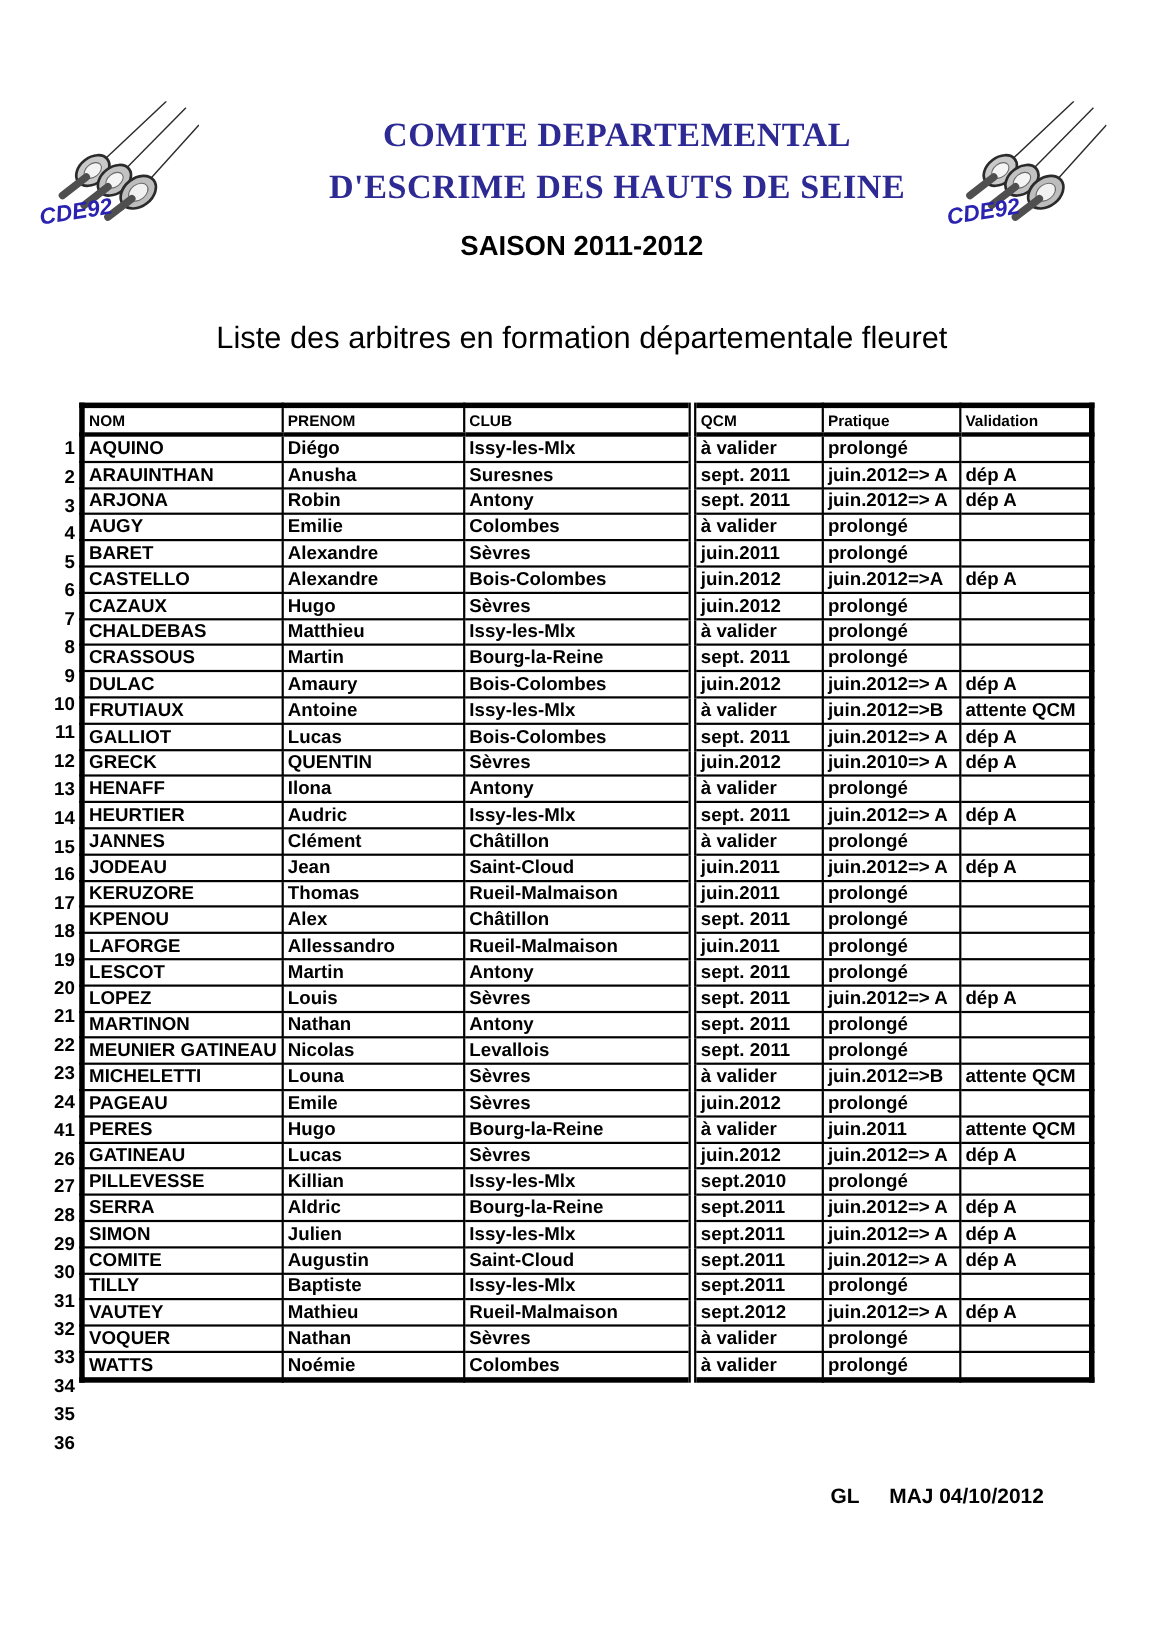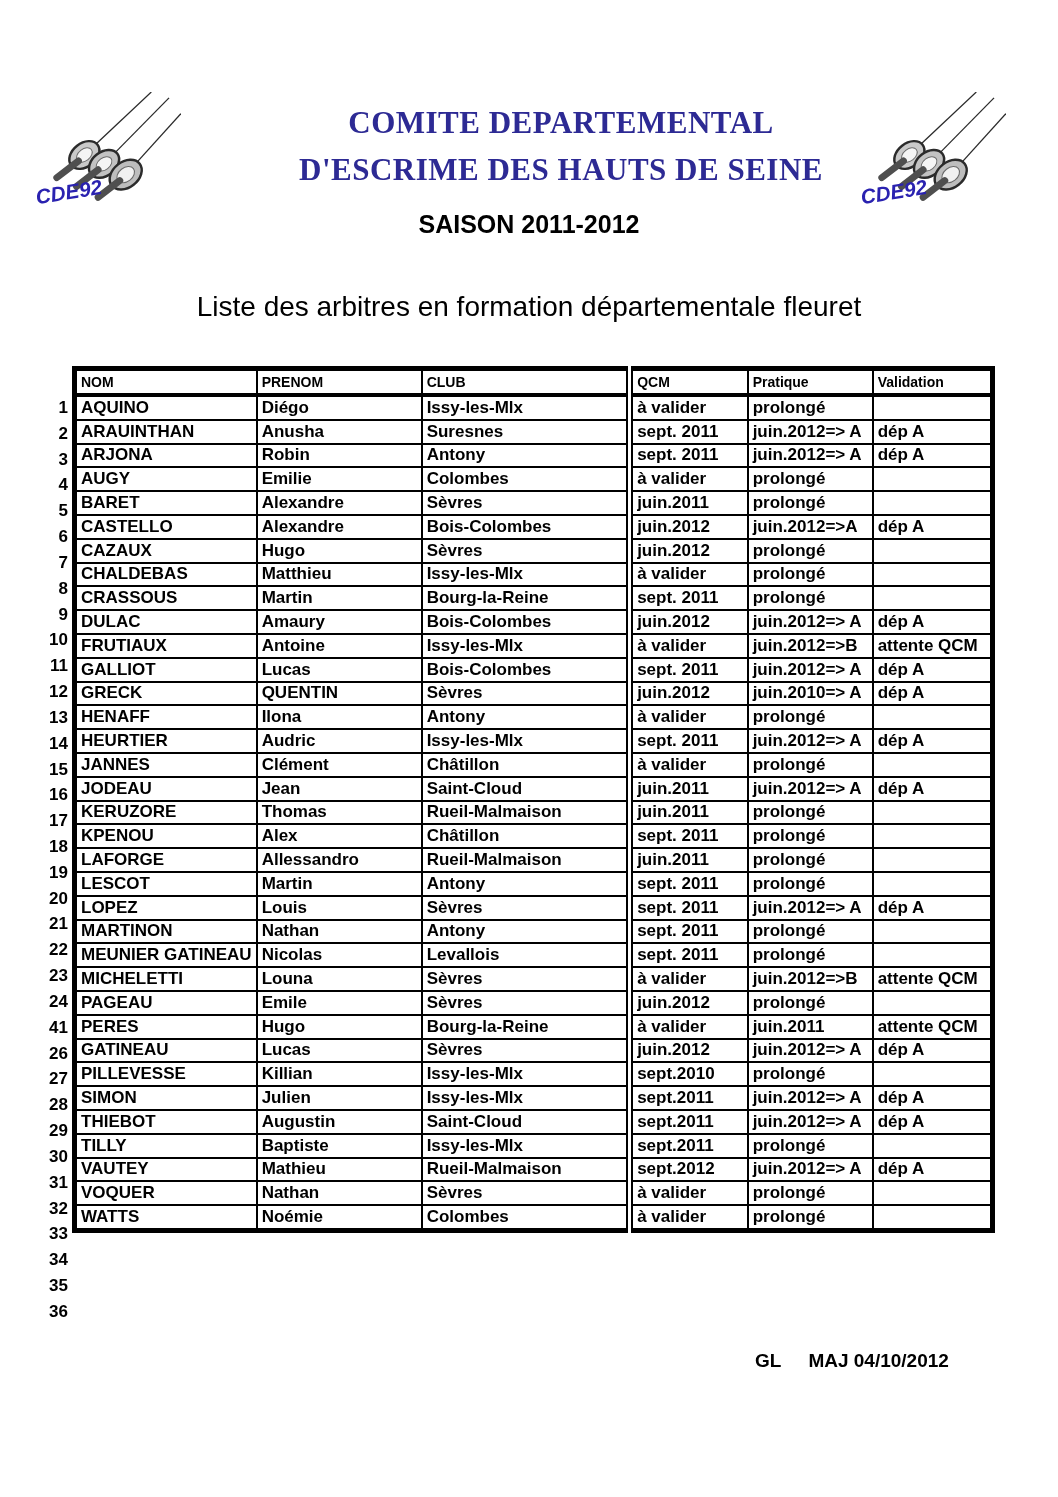--- a/index.html
+++ b/index.html
@@ -376,29 +376,37 @@
         </tr>
         <tr>
           <td class="col-nom">PILLEVESSE</td>
           <td class="col-prenom">Killian</td>
           <td class="col-club">Issy-les-Mlx</td>
           <td class="col-qcm">sept.2010</td>
           <td class="col-pratique">prolongé</td>
           <td class="col-validation"></td>
         </tr>
         <tr>
+          <td class="col-nom">SERRA</td>
+          <td class="col-prenom">Aldric</td>
+          <td class="col-club">Bourg-la-Reine</td>
+          <td class="col-qcm">sept.2011</td>
+          <td class="col-pratique">juin.2012=&gt; A</td>
+          <td class="col-validation">dép A</td>
+        </tr>
+        <tr>
           <td class="col-nom">SIMON</td>
           <td class="col-prenom">Julien</td>
           <td class="col-club">Issy-les-Mlx</td>
           <td class="col-qcm">sept.2011</td>
           <td class="col-pratique">juin.2012=&gt; A</td>
           <td class="col-validation">dép A</td>
         </tr>
         <tr>
-          <td class="col-nom">THIEBOT</td>
+          <td class="col-nom">COMITE</td>
           <td class="col-prenom">Augustin</td>
           <td class="col-club">Saint-Cloud</td>
           <td class="col-qcm">sept.2011</td>
           <td class="col-pratique">juin.2012=&gt; A</td>
           <td class="col-validation">dép A</td>
         </tr>
         <tr>
           <td class="col-nom">TILLY</td>
           <td class="col-prenom">Baptiste</td>
           <td class="col-club">Issy-les-Mlx</td>

